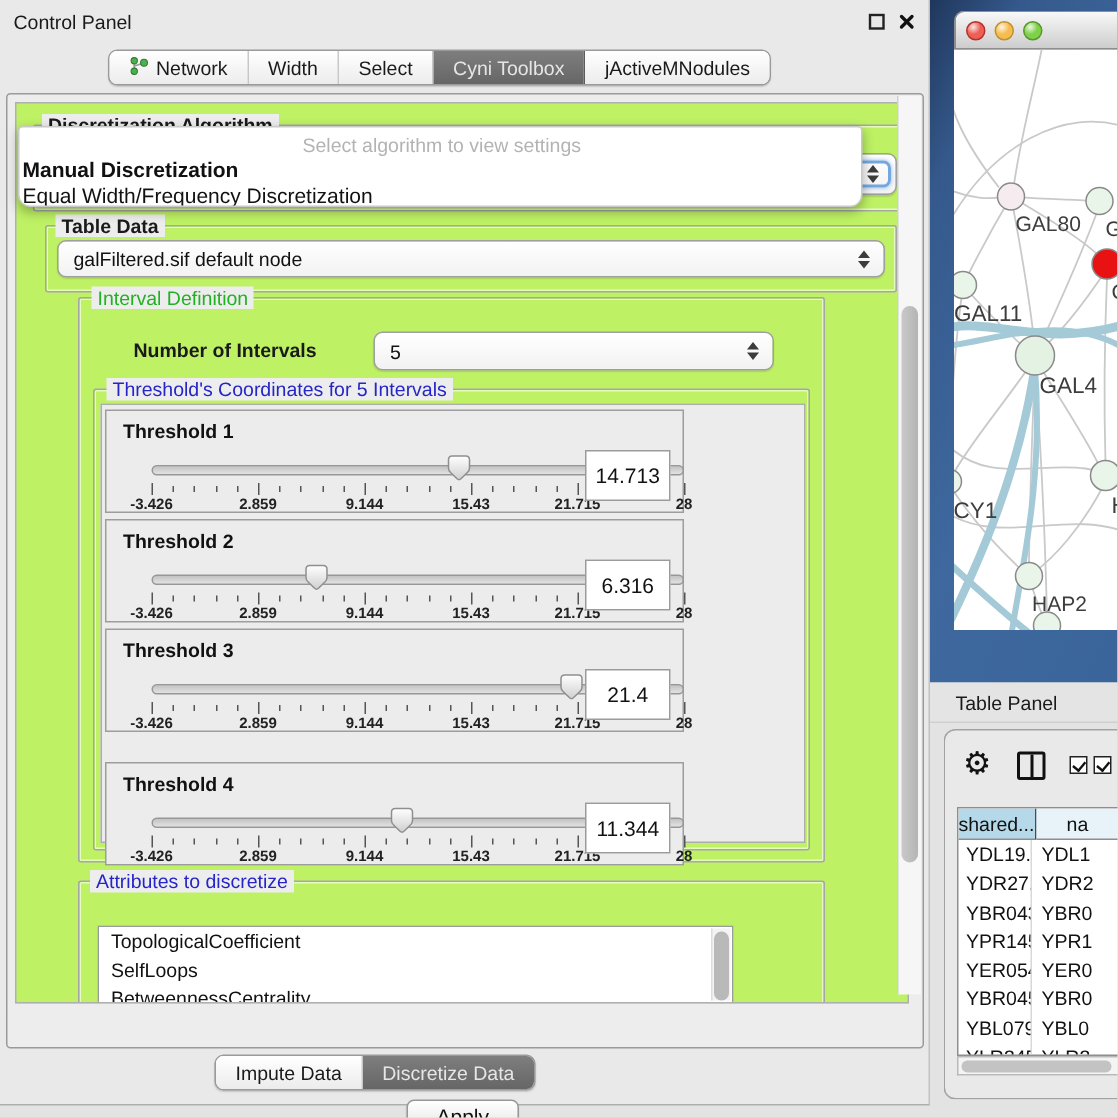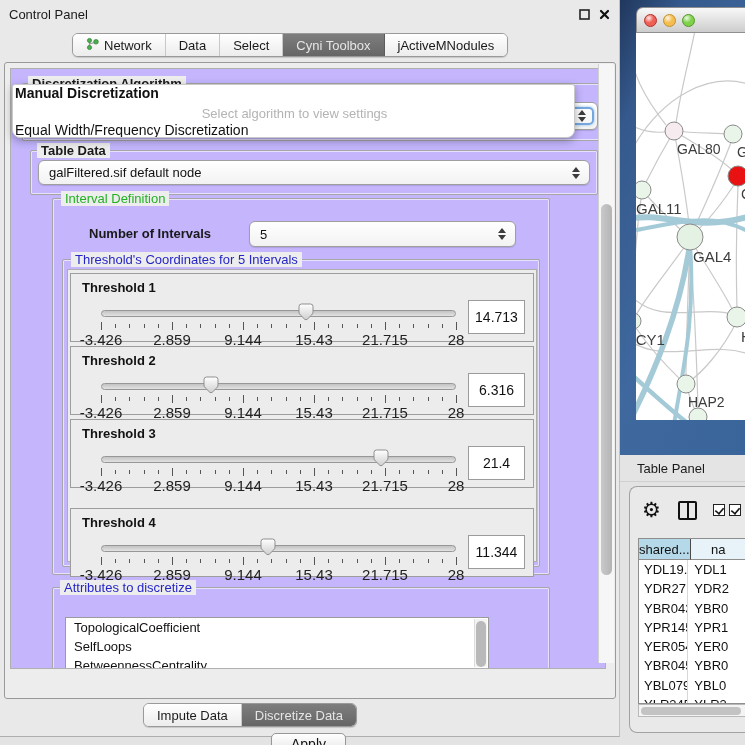--- a/index.html
+++ b/index.html
@@ -16,21 +16,21 @@
   
   .seg-bar { position:absolute; display:flex; height:24px; border:1px solid #9a9a9a; border-radius:6px; background:#fdfdfd; box-shadow:0 1px 1px rgba(0,0,0,.15); overflow:hidden; }
   .seg { display:flex; align-items:center; gap:5px; padding:0 13px; font-size:13px; color:#1a1a1a; border-right:1px solid #c8c8c8; background:linear-gradient(#ffffff,#ececec); white-space:nowrap; }
   .seg:last-child { border-right:none; }
   .seg.selected { background:linear-gradient(#7e7e7e,#666666); color:#e6e6e6; border-right-color:#5c5c5c; }
   .top-tabs { left:72px; top:33px; }
   .bottom-tabs { left:143px; top:703px; }
 
   
   .cp-content { position:absolute; left:4px; top:62px; width:612px; height:637px; background:#ededed; border:1px solid #9a9a9a; border-radius:3px; }
-  .scroll-viewport { position:absolute; left:5px; top:5px; width:596px; height:601px; border:1px solid #b0b0b0; background:#c4b5fd; overflow:hidden; }
+  .scroll-viewport { position:absolute; left:5px; top:5px; width:596px; height:601px; border:1px solid #b0b0b0; background:#bef264; overflow:hidden; }
   .vscrollbar { position:absolute; right:1px; top:1px; width:16px; height:599px; background:#f6f6f6; border-left:1px solid #d0d0d0; }
   .vthumb { position:absolute; left:2px; width:11px; background:linear-gradient(90deg,#c9c9c9,#b4b4b4); border-radius:6px; }
 
   .groupbox { position:absolute; border:1px solid #a6a6a6; border-radius:2px; box-shadow:inset 0 0 0 1px rgba(255,255,255,.6); }
   .group-title { position:absolute; background:#ededed; padding:0 4px; font-size:13px; white-space:nowrap; }
   .t-black { color:#1a1a1a; font-weight:bold; }
   .t-green { color:#22b122; }
   .t-blue  { color:#2525c8; }
 
   
@@ -43,29 +43,29 @@
 
   
   .popup { position:absolute; left:12px; top:84px; width:563px; height:54px; background:#fff; border:1px solid #c9c9c9; border-radius:3px 3px 8px 8px; box-shadow:0 3px 8px rgba(0,0,0,.3); z-index:50; overflow:hidden; }
   .popup-item { font-size:13px; line-height:17px; padding-left:2px; white-space:nowrap; }
   .popup-item.hint { color:#b3b3b3; text-align:center; padding-top:3px; }
   .popup-item.bold { font-weight:bold; font-size:14px; }
   .popup-item.normal { font-size:14px; }
 
   
   .th-viewport { position:absolute; border:1px solid #adadad; background:#ececec; }
-  .th-panel { position:absolute; left:2px; width:464px; height:69px; background:#ececec; border:1px solid #9d9d9d;text-align:right; }
+  .th-panel { position:absolute; left:2px; width:386px; height:69px; background:#ececec; border:1px solid #9d9d9d;text-align:right; }
   .th-label { position:absolute; left:11px; top:6px; font-weight:bold; font-size:13px; color:#111; }
   .slider { position:absolute; left:30px; top:28px; width:355px; height:38px; }
   .track { position:absolute; left:0; top:8px; width:100%; height:7px; border:1px solid #979797; border-radius:4px; background:linear-gradient(#c3c3c3,#e2e2e2); }
   .ticks { position:absolute; left:0; top:20px; width:100%; height:8px; }
   .tick { position:absolute; top:2px; width:1px; height:4px; background:#555; }
   .tick.major { top:0; height:8px; }
   .tick-labels { position:absolute; left:0; top:29px; width:100%; height:10px; }
-  .tick-label { position:absolute; transform:translateX(-50%); font-size:15px; font-weight:normal; color:#222; white-space:nowrap; }
+  .tick-label { position:absolute; transform:translateX(-50%); font-size:10px; font-weight:bold; color:#222; white-space:nowrap; }
   .thumb { position:absolute; top:1px; width:16px; height:18px; }
   .value-box { position:absolute; right:8px; top:26px; width:57px; height:34px; background:#fff; border:1px solid #9b9b9b; font-size:14px; color:#111; display:flex; align-items:center; justify-content:center; }
 
   
   .attr-list { position:absolute; background:#fff; border:1px solid #9b9b9b; overflow:hidden; }
   .attr-item { font-size:13px; line-height:19px; padding-left:8px; color:#111; white-space:nowrap; }
   .list-scroll { position:absolute; right:1px; top:1px; width:13px; bottom:1px; background:#f3f3f3; border-left:1px solid #ddd; }
   .list-thumb { position:absolute; left:1px; top:2px; width:10px; height:46px; background:#b9b9b9; border-radius:5px; }
 
   .apply-btn { position:absolute; left:266px; top:670px; width:75px; height:22px; background:linear-gradient(#ffffff,#e4e4e4); border:1px solid #979797; border-radius:5px; font-size:14px; color:#111; display:flex; align-items:center; justify-content:center; box-shadow:0 1px 1px rgba(0,0,0,.15); }
@@ -114,21 +114,21 @@
       <div class="seg">
         <span><svg width="13" height="14" viewBox="0 0 13 14">
             <path d="M3.5 4 L3.5 10.5 M3.5 7 L10 5" stroke="#9a9a9a" stroke-width="1.2" fill="none"></path>
             <circle cx="3.5" cy="3.5" r="2.1" fill="#4caf50" stroke="#2e7d32" stroke-width=".7"></circle>
             <circle cx="3.5" cy="10.5" r="2.1" fill="#4caf50" stroke="#2e7d32" stroke-width=".7"></circle>
             <circle cx="10" cy="4.8" r="2.3" fill="#4caf50" stroke="#2e7d32" stroke-width=".7"></circle>
           </svg></span>
         <span>Network</span>
       </div>
       <div class="seg">
-        <span>Data</span>
+        <span>Width</span>
       </div>
       <div class="seg">
         <span>Select</span>
       </div>
       <div class="seg selected">
         <span>Cyni Toolbox</span>
       </div>
       <div class="seg">
         <span>jActiveMNodules</span>
       </div>
@@ -399,22 +399,22 @@
     </div>
 
     <div class="vscrollbar">
       <div class="vthumb" style="top:140px; height:371px;"></div>
     </div>
 
     <div class="apply-btn">Apply</div>
   </div>
 
   <div class="popup" id="algo-popup">
+      <div class="popup-item hint">Select algorithm to view settings</div>
       <div class="popup-item bold">Manual Discretization</div>
-      <div class="popup-item hint">Select algorithm to view settings</div>
       <div class="popup-item normal">Equal Width/Frequency Discretization</div>
     </div>
 
   <div class="seg-bar bottom-tabs" id="bottom-tabs">
       <div class="seg">
         <span>Impute Data</span>
       </div>
       <div class="seg selected">
         <span>Discretize Data</span>
       </div>

